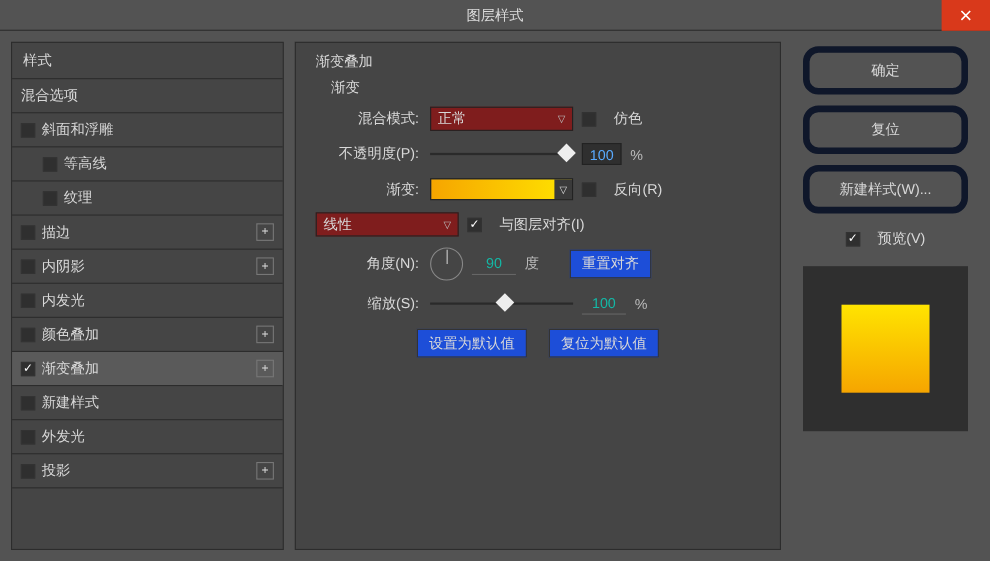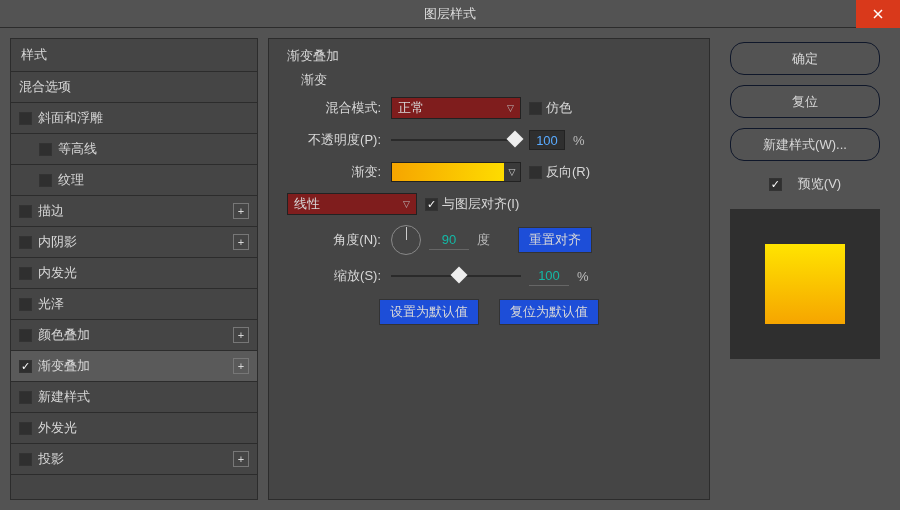--- a/index.html
+++ b/index.html
@@ -32,26 +32,26 @@
   .slider-track { position: absolute; top: 2px; left: 0; right: 0; height: 2px; background: #2a2a2a; }
   .slider-thumb { position: absolute; top: -4px; width: 12px; height: 12px; background: #eee; transform: rotate(45deg); }
   .grad-swatch { width: 130px; height: 20px; background: linear-gradient(to right, #f6a500, #ffe400); border: 1px solid #222; cursor: pointer; display: flex; justify-content: flex-end; align-items: center; }
   .grad-swatch .caret { background: #3a3a3a; width: 16px; height: 100%; display:flex; align-items:center; justify-content:center; font-size:9px; }
   .angle-dial { width: 30px; height: 30px; border: 1px solid #888; border-radius: 50%; position: relative; cursor: pointer; }
   .angle-dial::after { content:""; position:absolute; left:50%; top:50%; width:1px; height:13px; background:#ccc; transform-origin: top; transform: translateY(-13px); }
   .btn { background: #1d4ed8; border: 1px solid #333; padding: 3px 10px; cursor: pointer; }
   .btn-row { display:flex; gap: 20px; justify-content:center; margin-top: 12px; }
 
   .right { width: 170px; display: flex; flex-direction: column; gap: 10px; align-items: center; padding-top: 4px; }
-  .pill { width: 150px; height: 33px; border: 1px solid #0f172a; border-radius: 14px; display:flex; align-items:center; justify-content:center; cursor:pointer; }
+  .pill { width: 150px; height: 44px; border: 6px solid #0f172a; border-radius: 14px; display:flex; align-items:center; justify-content:center; cursor:pointer; }
   .preview-cb { display:flex; align-items:center; gap:16px; margin-top:4px; }
   .preview-box { width: 150px; height: 150px; background: #2f2f2f; display:flex; align-items:center; justify-content:center; margin-top:6px; }
   .preview-sq { width: 80px; height: 80px; background: linear-gradient(to bottom, #ffe400, #f6a500); }
   .unit { color:#bbb; }
-  .inline-cb { display:flex; align-items:center; gap:4px; }
+  .inline-cb { display:flex; align-items:center; gap:16px; }
 </style>
 </head>
 <body>
 
 <div class="titlebar">
   <span class="titlebar-title">图层样式</span>
   <div class="close-btn">
     <svg width="10" height="10" viewBox="0 0 10 10">
         <path d="M1 1 L9 9 M9 1 L1 9" stroke="#fff" stroke-width="1.5"></path>
       </svg>
@@ -84,24 +84,20 @@
           <span class="plus">+</span>
         </div>
         <div class="side-item">
           <span class="cb"></span>
           <span>内阴影</span>
           <span class="plus">+</span>
         </div>
         <div class="side-item">
           <span class="cb"></span>
           <span>内发光</span>
-        </div>
-        <div class="side-item">
-          <span class="cb"></span>
-          <span>光泽</span>
         </div>
         <div class="side-item">
           <span class="cb"></span>
           <span>颜色叠加</span>
           <span class="plus">+</span>
         </div>
         <div class="side-item checked">
           <span class="cb checked"></span>
           <span>渐变叠加</span>
           <span class="plus">+</span>

